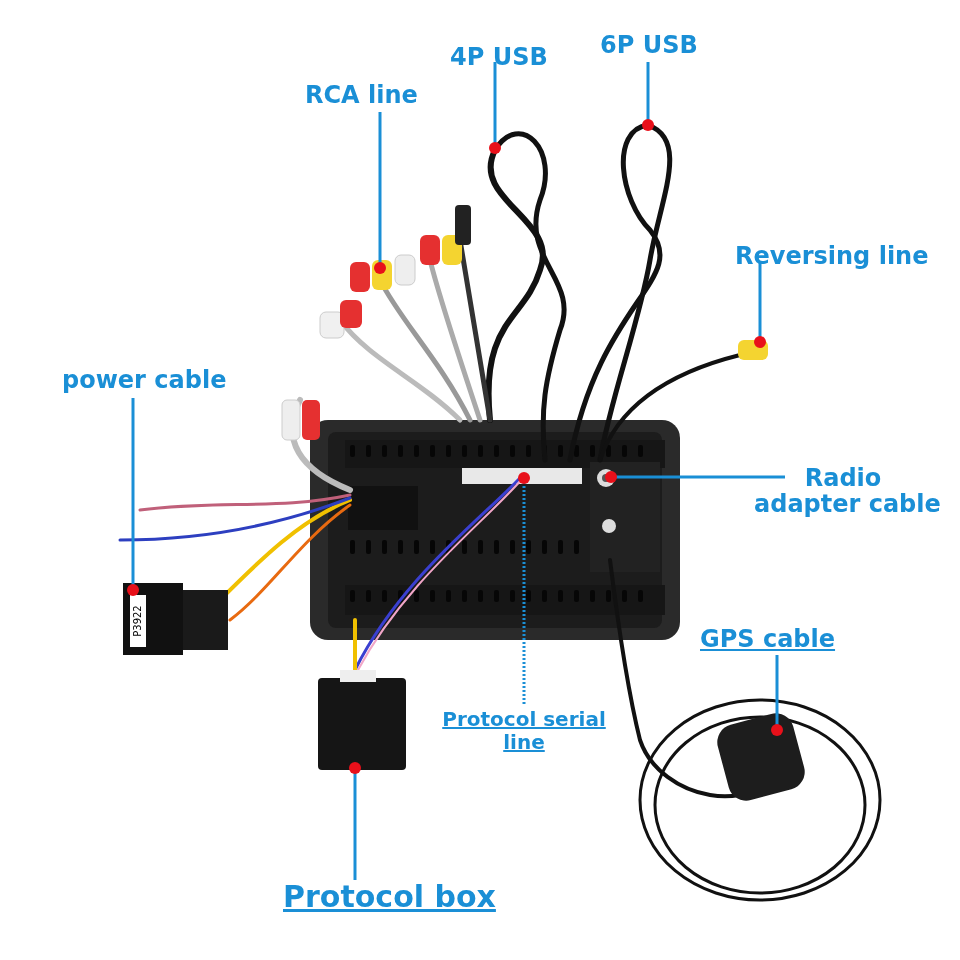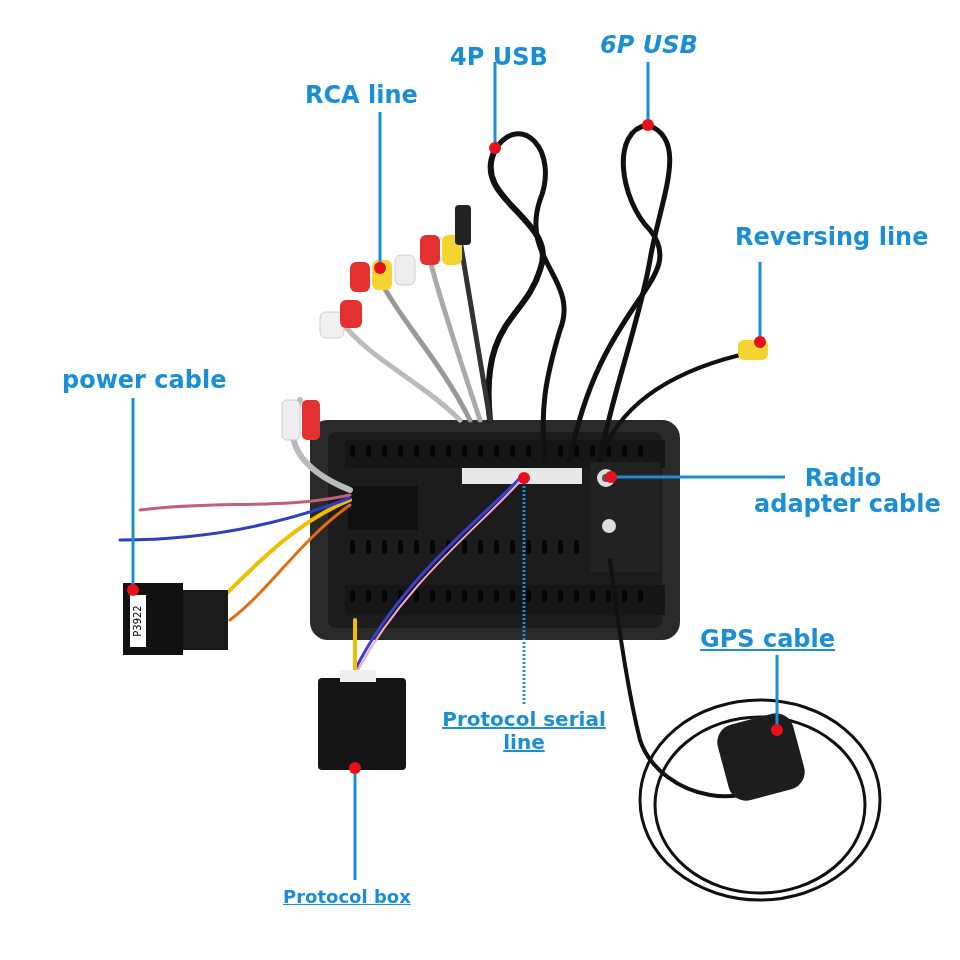--- a/index.html
+++ b/index.html
@@ -153,25 +153,25 @@
     <circle cx="133" cy="590" r="6"></circle>
     <circle cx="611" cy="477" r="6"></circle>
     <circle cx="777" cy="730" r="6"></circle>
     <circle cx="355" cy="768" r="6"></circle>
     <circle cx="524" cy="478" r="6"></circle>
   </g>
 </svg>
 
 <div class="label" style="left:305px;top:82px;">RCA line</div>
 <div class="label" style="left:450px;top:44px;">4P USB</div>
-<div class="label" style="left:600px;top:32px;font-style:italic;">6P USB</div>
-<div class="label" style="left:735px;top:224px;">Reversing line</div>
+<div class="label" style="left:600px;top:32px;">6P USB</div>
+<div class="label" style="left:735px;top:243px;">Reversing line</div>
 <div class="label" style="left:62px;top:367px;">power cable</div>
 <div class="label center" style="left:738px;top:465px;width:178px;margin-left:16px;">
   <div style="padding-left:0;">Radio</div>
   <div>adapter cable</div>
 </div>
 <div class="label" style="left:700px;top:626px;text-decoration:underline;">GPS cable</div>
 <div class="label center small" style="left:430px;top:708px;width:188px;">
   <div>Protocol serial</div>
   <div>line</div>
 </div>
-<div class="label small" style="left:283px;top:885px;font-size:18px;">Protocol box</div>
+<div class="label small" style="left:283px;top:885px;font-size:30px;">Protocol box</div>
 
 </body></html>

